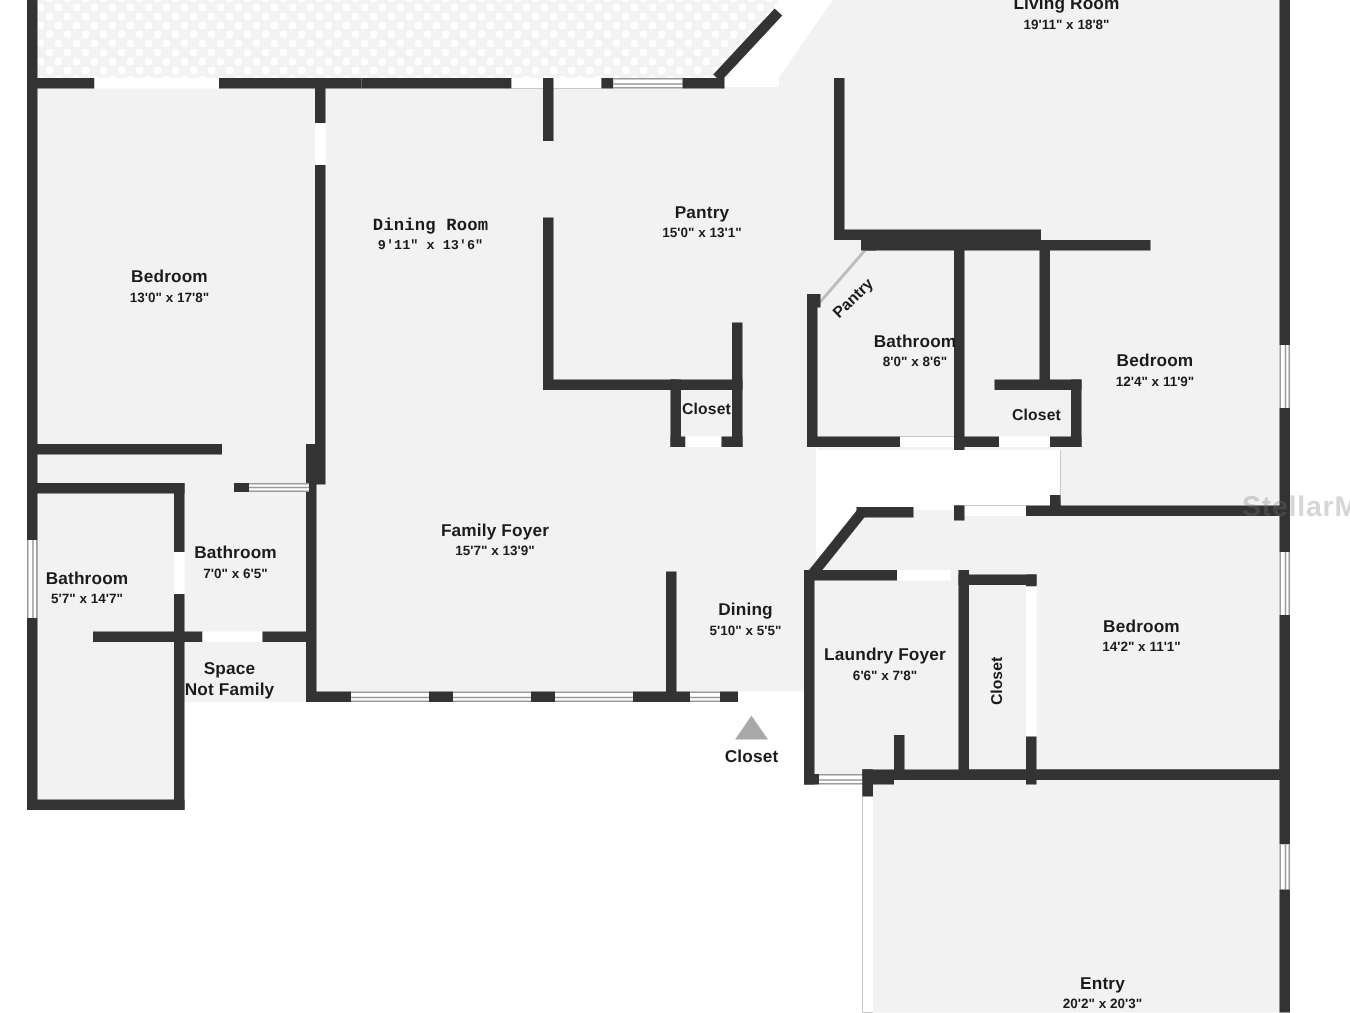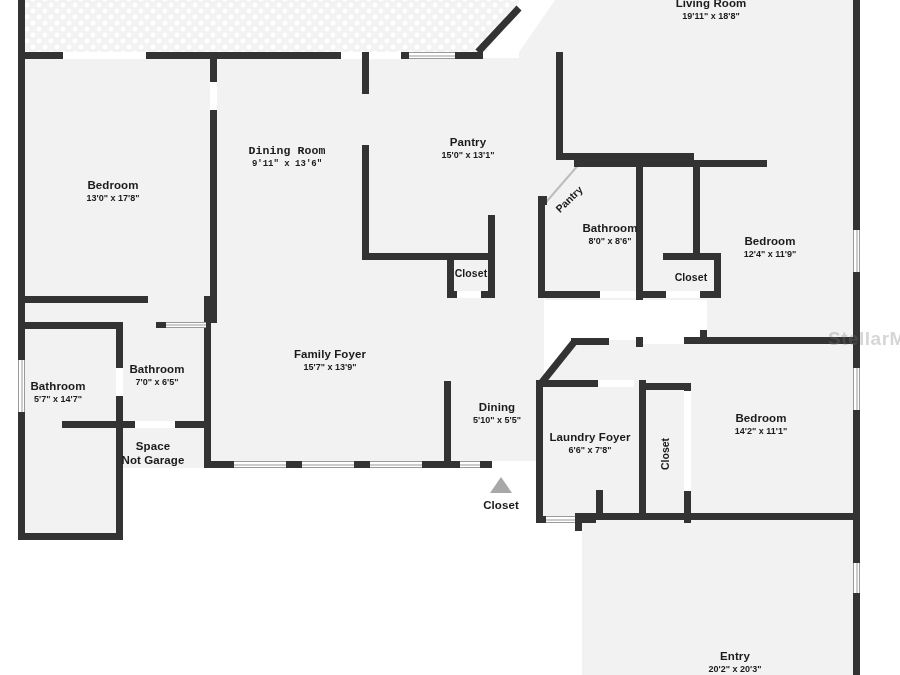--- a/index.html
+++ b/index.html
@@ -308,21 +308,21 @@
   <div class="lbl-rot-v" style="left:659px; top:470px;">
     <span>Closet</span>
   </div>
 
   <div class="lbl-rot-d" style="left:553px; top:206px;">
     <span>Pantry</span>
   </div>
 
   <div class="lbl" style="left:153px; top:439px;text-align:center;">
     <div class="nm">Space</div>
-    <div class="nm">Not Garage</div>
+    <div class="nm">Not Family</div>
   </div>
 
   <div class="entry-arrow" style="left:490px; top:477px;"></div>
   <div class="lbl" style="left:501px; top:498px;">
     <div class="nm">Closet</div>
   </div>
 
   <div class="watermark" style="left:828px; top:328px;">
     <span>StellarMLS</span>
   </div>

